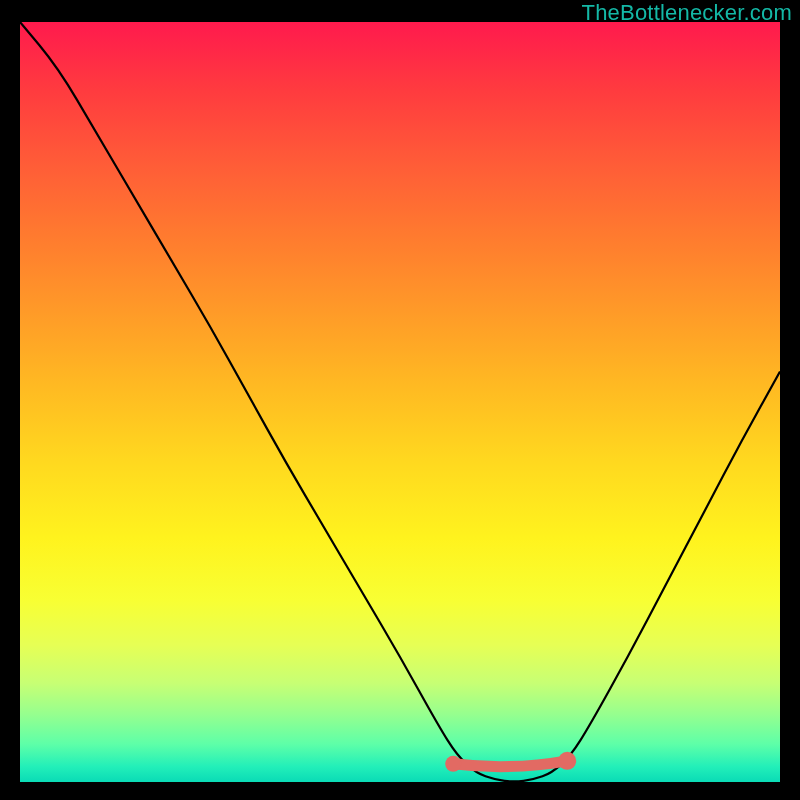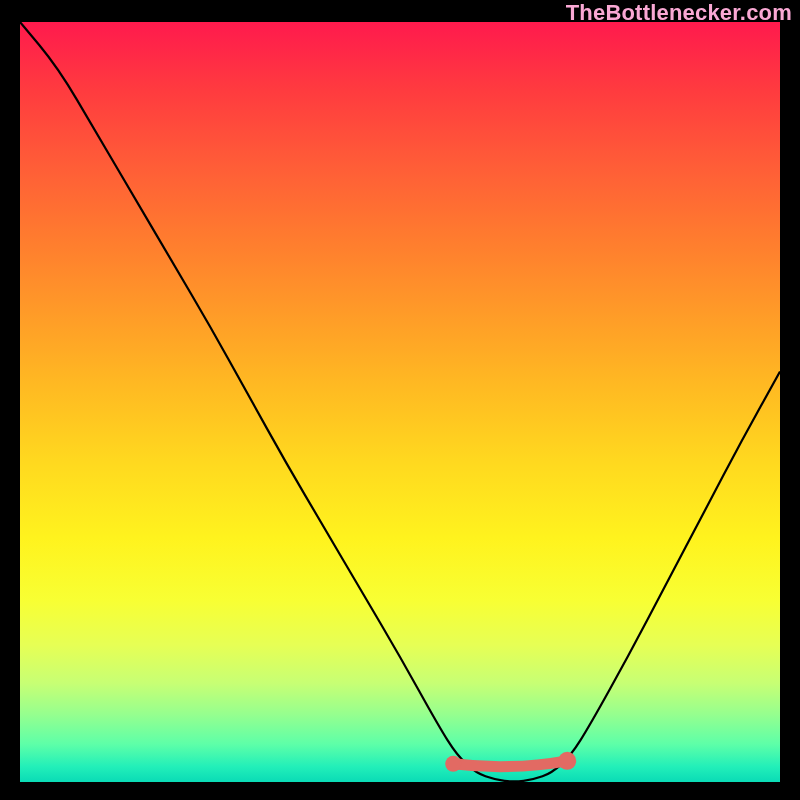--- a/index.html
+++ b/index.html
@@ -14,22 +14,22 @@
   .wrap {
     position: relative;
     width: 800px;
     height: 800px;
   }
   .attribution {
     position: absolute;
     top: 0;
     right: 8px;
     font-size: 22px;
-    font-weight: bold;
-    color: #f9a8d4;
+    font-weight: normal;
+    color: #14b8a6;
     letter-spacing: 0.2px;
     z-index: 5;
   }
   .plot {
     position: absolute;
     left: 20px;
     top: 22px;
     width: 760px;
     height: 760px;
     background: linear-gradient(to bottom,

